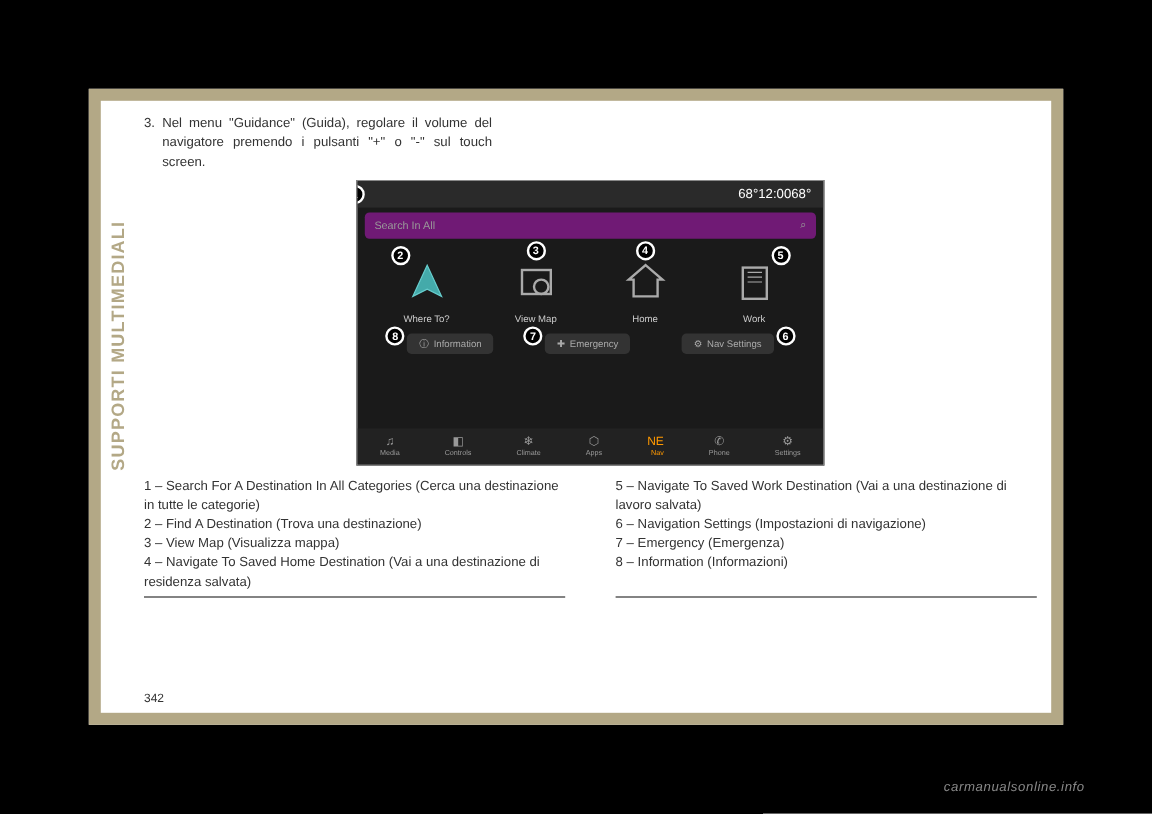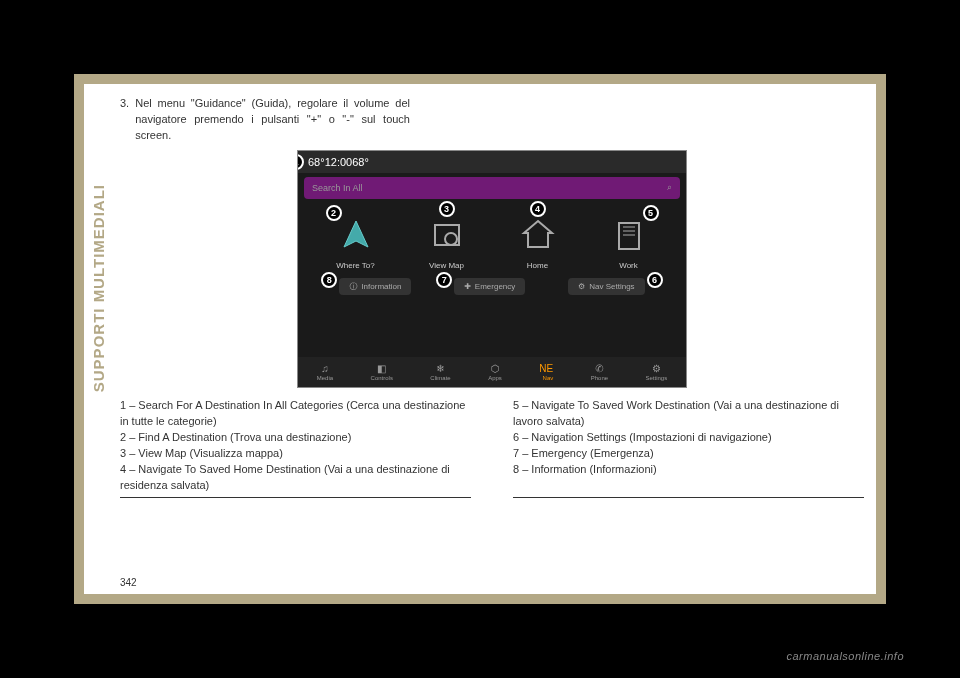--- a/index.html
+++ b/index.html
@@ -67,21 +67,21 @@
       height: 238px;
       background: #1a1a1a;
       border: 1px solid #888;
       position: relative;
       overflow: hidden;
     }
     .status-bar {
       height: 22px;
       background: #2a2a2a;
       display: flex;
-      justify-content: flex-start;
+      justify-content: flex-end;
       align-items: center;
       padding: 0 10px;
       color: #fff;
       font-size: 11px;
     }
     .search-bar {
       height: 22px;
       background: #701a75;
       margin: 4px 6px;
       border-radius: 4px;

